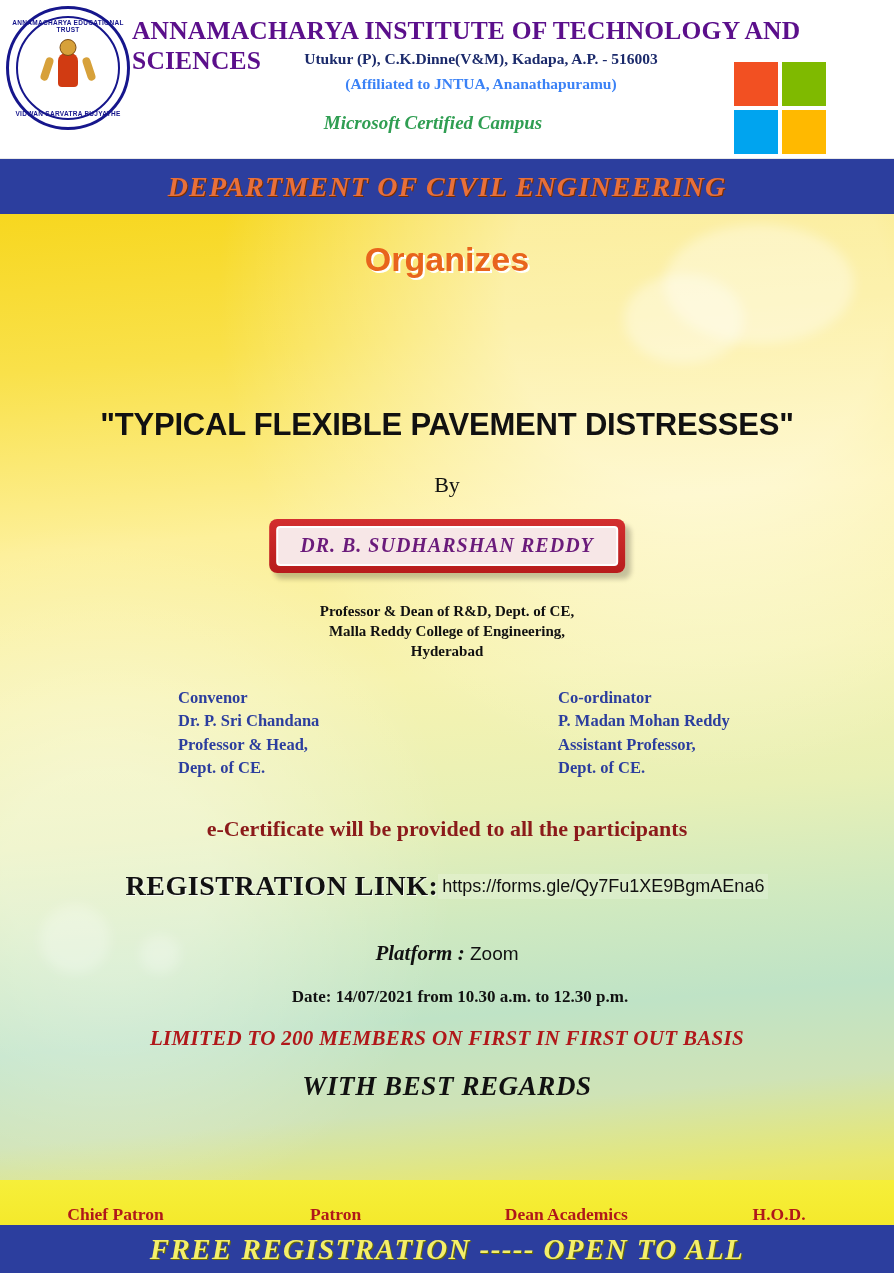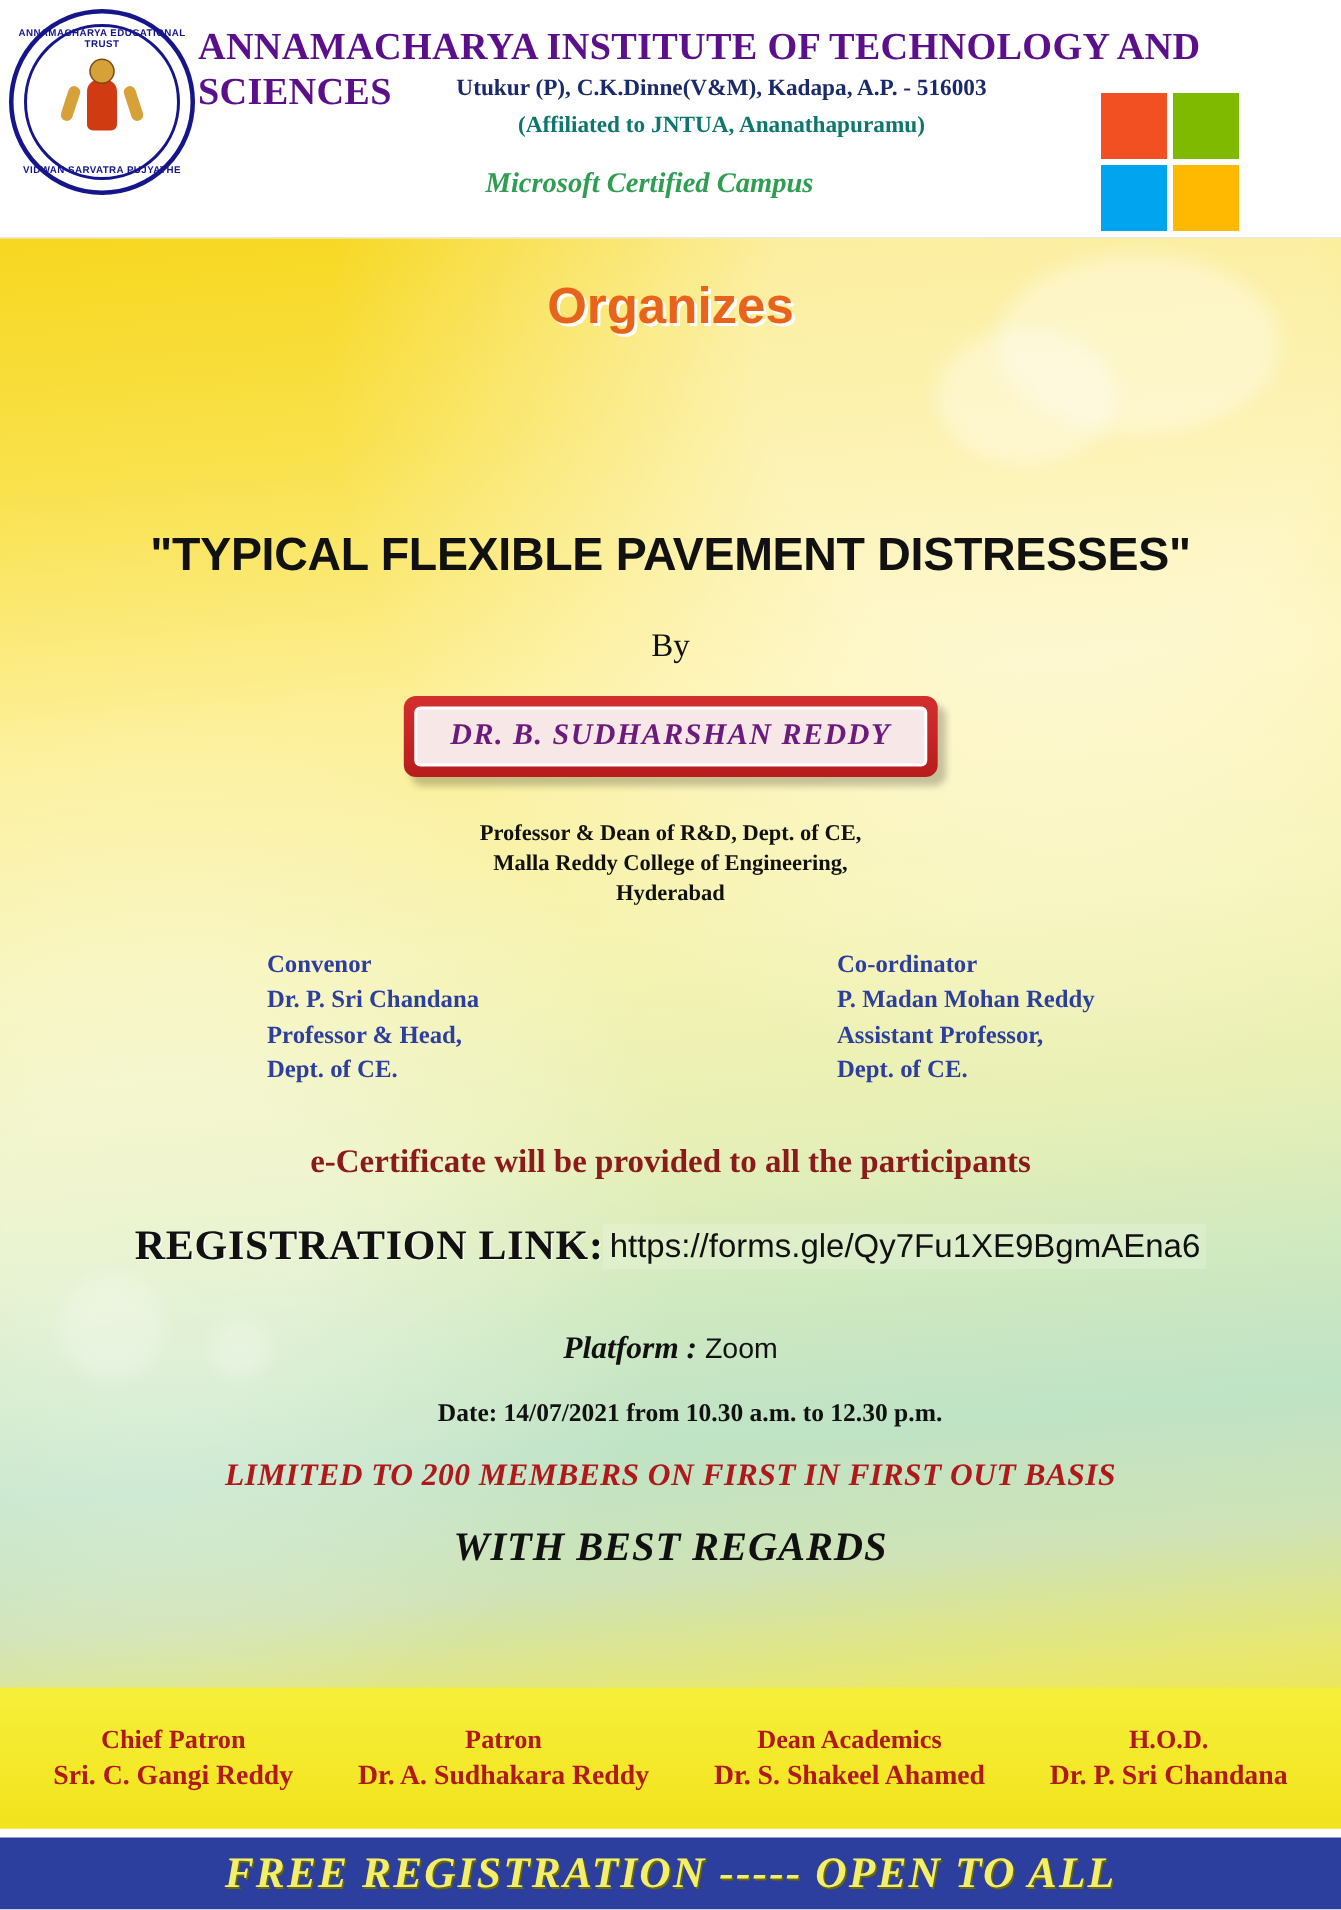--- a/index.html
+++ b/index.html
@@ -124,21 +124,21 @@
     color: #1b2a6b;
   }
   .inst-line3 {
     position: absolute;
     left: 132px;
     right: 64px;
     top: 75px;
     text-align: center;
     font-size: 15.5px;
     font-weight: bold;
-    color: #0f766e;
+    color: #3b82f6;
   }
   .ms-certified {
     position: absolute;
     left: 132px;
     right: 160px;
     top: 112px;
     text-align: center;
     font-size: 19px;
     font-weight: bold;
     font-style: italic;
@@ -319,21 +319,21 @@
   .reg-label {
     font-family: "Liberation Serif", serif;
     font-size: 28px;
     font-weight: bold;
     color: #111111;
     letter-spacing: .5px;
     text-shadow: 1px 1px 0 rgba(255,255,255,.7);
   }
   .reg-link {
     font-family: "Liberation Sans", sans-serif;
-    font-size: 22px;
+    font-size: 18px;
     color: #111111;
     background: rgba(255,255,255,.18);
     padding: 2px 4px;
   }
   .platform {
     position: absolute;
     top: 727px;
     left: 0;
     right: 0;
     text-align: center;
@@ -449,20 +449,23 @@
     <div class="ms-certified">Microsoft Certified Campus</div>
 
     <div class="ms-logo">
       <div style="background:#f25022"></div>
       <div style="background:#7fba00"></div>
       <div style="background:#00a4ef"></div>
       <div style="background:#ffb900"></div>
     </div>
   </div>
 
+  <div class="dept-bar">
+    <div class="txt">DEPARTMENT OF CIVIL ENGINEERING</div>
+  </div>
 
   <div class="body-area">
 
     <div class="cloud" style="width:190px;height:120px;right:40px;top:10px;"></div>
     <div class="cloud" style="width:120px;height:90px;right:150px;top:60px;"></div>
     <div class="cloud" style="width:70px;height:70px;left:40px;top:690px;background:rgba(255,255,255,.25);"></div>
     <div class="cloud" style="width:40px;height:40px;left:140px;top:720px;background:rgba(255,255,255,.25);"></div>
 
     <div class="organizes">Organizes</div>
 

